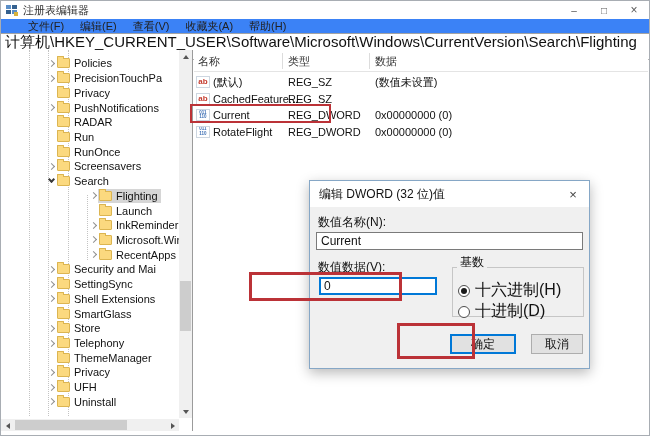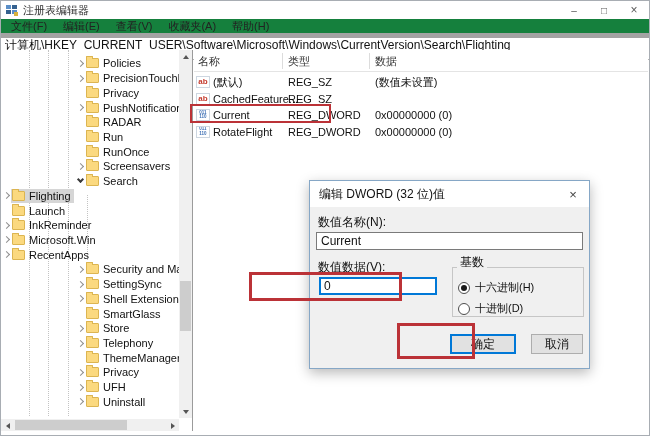--- a/index.html
+++ b/index.html
@@ -6,33 +6,33 @@
   *{box-sizing:border-box;font-family:"Liberation Sans","DejaVu Sans",sans-serif;}
   #window{position:relative;width:650px;height:436px;background:#fff;border:1px solid #a8adb3;overflow:hidden;}
 
   
   .titlebar{position:absolute;left:0;top:0;right:0;height:18px;background:#fff;display:flex;align-items:center;padding-left:5px;}
   .titlebar .apptitle{font-size:11px;color:#333;margin-left:5px;}
   .wincontrols{position:absolute;right:0;top:0;height:18px;display:flex;}
   .wincontrols span{width:30px;height:18px;display:flex;align-items:center;justify-content:center;color:#5a5a5a;font-size:10px;}
 
   
-  .menubar{position:absolute;left:0;top:18px;right:0;height:14px;display:flex;align-items:center;padding-left:2px;background:#15803d;}
+  .menubar{position:absolute;left:0;top:18px;right:0;height:14px;display:flex;align-items:center;padding-left:19px;background:#3b82f6;}
   .menubar span{font-size:11px;color:#222;padding:0 8px;}
 
   
-  .addressbar{position:absolute;left:0;top:32px;right:0;height:27px;border-top:5px solid #a3a3a3;border-bottom:1px solid #b4b4b4;background:#fff;font-size:12px;color:#111;line-height:15px;padding-left:4px;white-space:nowrap;overflow:hidden;}
+  .addressbar{position:absolute;left:0;top:32px;right:0;height:27px;border-top:1px solid #a3a3a3;border-bottom:1px solid #b4b4b4;background:#fff;font-size:15px;color:#111;line-height:15px;padding-left:4px;white-space:nowrap;overflow:hidden;}
 
   
   .treepanel{position:absolute;left:0;top:49px;width:192px;height:381px;background:#fff;border-right:1px solid #9b9b9b;overflow:hidden;}
   .guide{position:absolute;top:0;width:1px;border-left:1px dotted #c3c3c3;}
   .treerows{position:absolute;left:0;top:6px;right:13px;}
   .trow{height:14.72px;display:flex;align-items:center;white-space:nowrap;overflow:hidden;}
-  .trow.lvl0{padding-left:74px;}
-  .trow.lvl1{}
+  .trow.lvl0{padding-left:45px;}
+  .trow.lvl1{padding-left:87px;}
   .arrow{width:10px;height:10px;display:inline-flex;align-items:center;justify-content:center;flex:0 0 10px;}
   .chev-r{width:5px;height:5px;border-top:1px solid #8f8f8f;border-right:1px solid #8f8f8f;transform:rotate(45deg);}
   .chev-d{width:5px;height:5px;border-right:2px solid #3a3a3a;border-bottom:2px solid #3a3a3a;transform:rotate(45deg);margin-top:-3px;}
   .hl{display:inline-flex;align-items:center;padding:1px 3px 1px 1px;}
   .trow.sel .hl{background:var(--selection);}
   .folder{position:relative;width:13px;height:10px;background:var(--folder);border:1px solid #dcb551;border-radius:1px;margin-right:4px;flex:0 0 13px;}
   .folder::before{content:'';position:absolute;left:-1px;top:-3px;width:5px;height:2px;background:var(--folder);border:1px solid #dcb551;border-bottom:none;border-radius:1px 1px 0 0;}
   .tlabel{font-size:11px;color:#111;}
 
   
@@ -68,21 +68,21 @@
   .dclose{position:absolute;right:0;top:0;width:32px;height:26px;display:flex;align-items:center;justify-content:center;font-size:13px;color:#444;}
   .dlabel{position:absolute;font-size:12px;color:#111;}
   .dfield{position:absolute;background:#fff;font-size:12px;color:#111;}
   .namefield{left:6px;top:51px;width:267px;height:18px;border:1px solid #7a7a7a;line-height:16px;padding-left:4px;}
   .datafield{left:9px;top:96px;width:118px;height:18px;border:2px solid var(--accent);line-height:14px;padding-left:3px;}
   .groupbox{position:absolute;left:142px;top:86px;width:132px;height:50px;border:1px solid #c6c6c6;}
   .gblabel{position:absolute;left:147px;top:73px;font-size:12px;color:#111;background:#f0f0f0;padding:0 3px;}
   .radiorow{position:absolute;display:flex;align-items:center;}
   .radio{width:12px;height:12px;border:1px solid #4d4d4d;border-radius:50%;background:#fff;margin-right:5px;position:relative;flex:0 0 12px;}
   .radio.checked::after{content:'';position:absolute;left:2px;top:2px;width:6px;height:6px;border-radius:50%;background:#1a1a1a;}
-  .radiorow span.rlabel{font-size:11px;color:#111;}
+  .radiorow span.rlabel{font-size:16px;color:#111;}
   .dbtn{position:absolute;top:153px;height:20px;background:#e1e1e1;font-size:12px;color:#111;display:flex;align-items:center;justify-content:center;}
   .okbtn{left:140px;width:66px;border:2px solid var(--accent);}
   .cancelbtn{left:221px;width:52px;border:1px solid #adadad;}
 
   
   .annot{position:absolute;border-style:solid;border-color:var(--annotation);background:transparent;z-index:20;pointer-events:none;}
   .annot1{left:189px;top:103px;width:141px;height:19px;border-width:2px;}
   .annot2{left:248px;top:271px;width:153px;height:29px;border-width:3px;}
   .annot3{left:396px;top:322px;width:78px;height:36px;border-width:3px;}
 </style>

